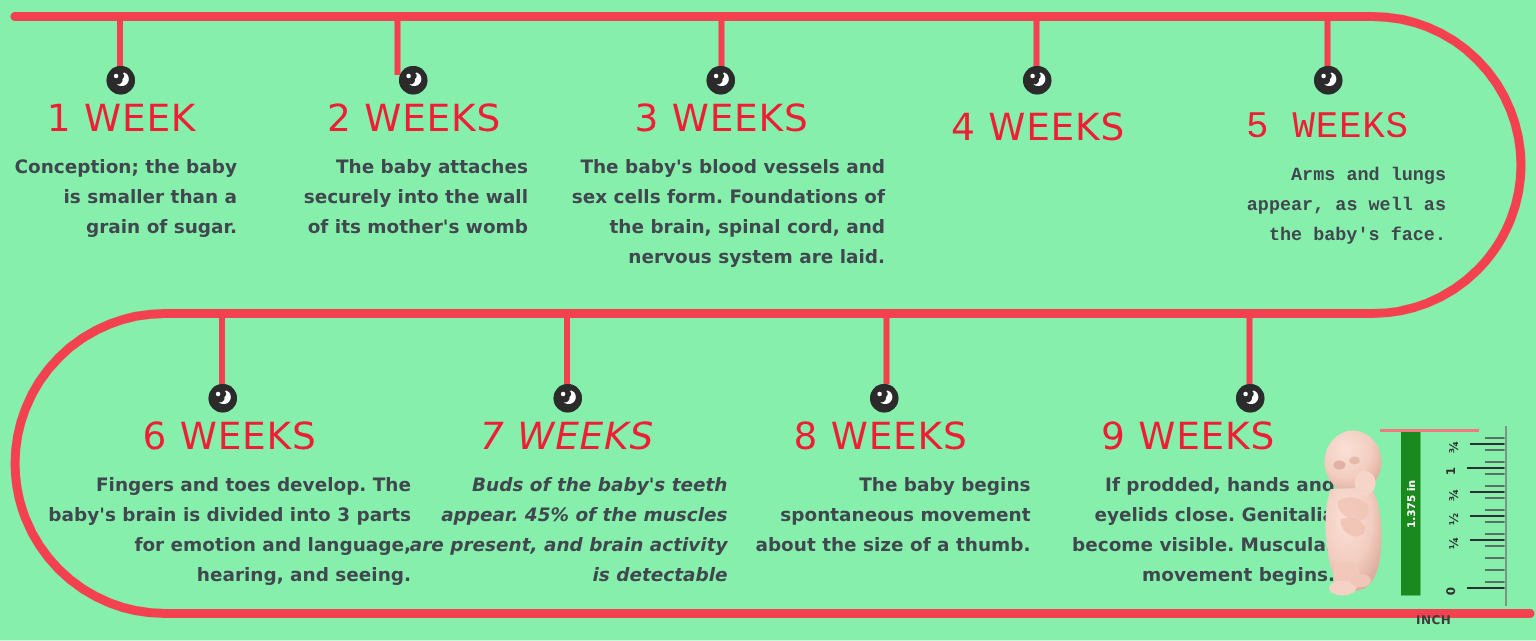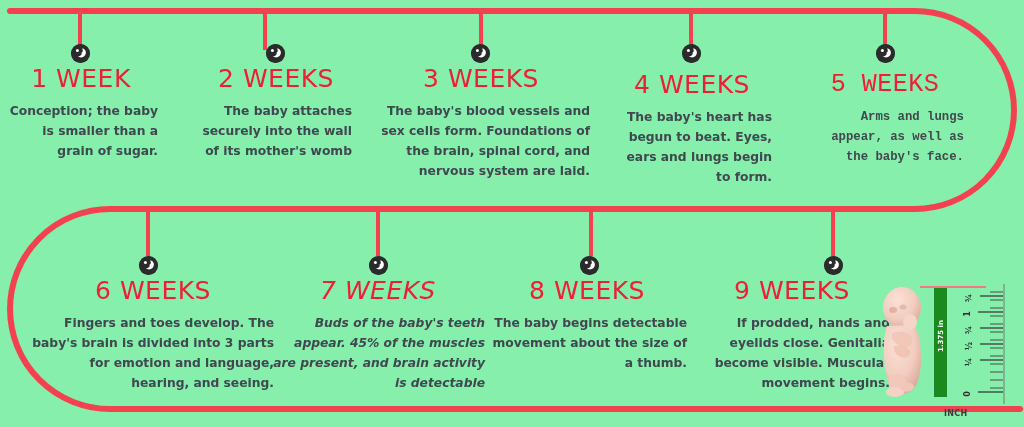--- a/index.html
+++ b/index.html
@@ -173,21 +173,20 @@
 
   <div class="milestone" style="left:612px; top:72px; width:160px;">
     <span class="milestone-icon" style="left:70px; top:-28px;">
       <svg width="19" height="19" viewBox="0 0 19 19">
         <circle cx="9.5" cy="9.5" r="9.5" fill="#2b2b2b"></circle>
         <path d="M11.8 4.4c1.9 0.5 3.1 2.2 3.1 4.2 0 2.6-2.1 4.8-4.8 4.8-1.3 0-2.5-0.5-3.3-1.4 0.9 0.3 1.9 0.2 2.7-0.4 1-0.7 1.4-1.9 1.1-3 0.6-0.3 1.1-0.9 1.2-1.7 0.1-0.9-0.3-1.7-1-2.1z" fill="#ffffff"></path>
         <circle cx="6.4" cy="6.6" r="1.5" fill="#ffffff"></circle>
       </svg>
     </span>
     <h2 class="milestone-title">4 WEEKS</h2>
-    <p class="milestone-desc">The baby's heart has begun to beat. Eyes, ears and lungs begin to form.</p>
   </div>
 
   <div class="milestone" style="left:806px; top:72px; width:158px;font-family:Liberation Mono, monospace;">
     <span class="milestone-icon" style="left:70px; top:-28px;">
       <svg width="19" height="19" viewBox="0 0 19 19">
         <circle cx="9.5" cy="9.5" r="9.5" fill="#2b2b2b"></circle>
         <path d="M11.8 4.4c1.9 0.5 3.1 2.2 3.1 4.2 0 2.6-2.1 4.8-4.8 4.8-1.3 0-2.5-0.5-3.3-1.4 0.9 0.3 1.9 0.2 2.7-0.4 1-0.7 1.4-1.9 1.1-3 0.6-0.3 1.1-0.9 1.2-1.7 0.1-0.9-0.3-1.7-1-2.1z" fill="#ffffff"></path>
         <circle cx="6.4" cy="6.6" r="1.5" fill="#ffffff"></circle>
       </svg>
     </span>
@@ -221,21 +220,21 @@
 
   <div class="milestone" style="left:487px; top:278px; width:200px;">
     <span class="milestone-icon" style="left:93px; top:-22px;">
       <svg width="19" height="19" viewBox="0 0 19 19">
         <circle cx="9.5" cy="9.5" r="9.5" fill="#2b2b2b"></circle>
         <path d="M11.8 4.4c1.9 0.5 3.1 2.2 3.1 4.2 0 2.6-2.1 4.8-4.8 4.8-1.3 0-2.5-0.5-3.3-1.4 0.9 0.3 1.9 0.2 2.7-0.4 1-0.7 1.4-1.9 1.1-3 0.6-0.3 1.1-0.9 1.2-1.7 0.1-0.9-0.3-1.7-1-2.1z" fill="#ffffff"></path>
         <circle cx="6.4" cy="6.6" r="1.5" fill="#ffffff"></circle>
       </svg>
     </span>
     <h2 class="milestone-title">8 WEEKS</h2>
-    <p class="milestone-desc">The baby begins detectable movement about the size of a thumb.</p>
+    <p class="milestone-desc">The baby begins spontaneous movement about the size of a thumb.</p>
   </div>
 
   <div class="milestone" style="left:694px; top:278px; width:196px;">
     <span class="milestone-icon" style="left:130px; top:-22px;">
       <svg width="19" height="19" viewBox="0 0 19 19">
         <circle cx="9.5" cy="9.5" r="9.5" fill="#2b2b2b"></circle>
         <path d="M11.8 4.4c1.9 0.5 3.1 2.2 3.1 4.2 0 2.6-2.1 4.8-4.8 4.8-1.3 0-2.5-0.5-3.3-1.4 0.9 0.3 1.9 0.2 2.7-0.4 1-0.7 1.4-1.9 1.1-3 0.6-0.3 1.1-0.9 1.2-1.7 0.1-0.9-0.3-1.7-1-2.1z" fill="#ffffff"></path>
         <circle cx="6.4" cy="6.6" r="1.5" fill="#ffffff"></circle>
       </svg>
     </span>

